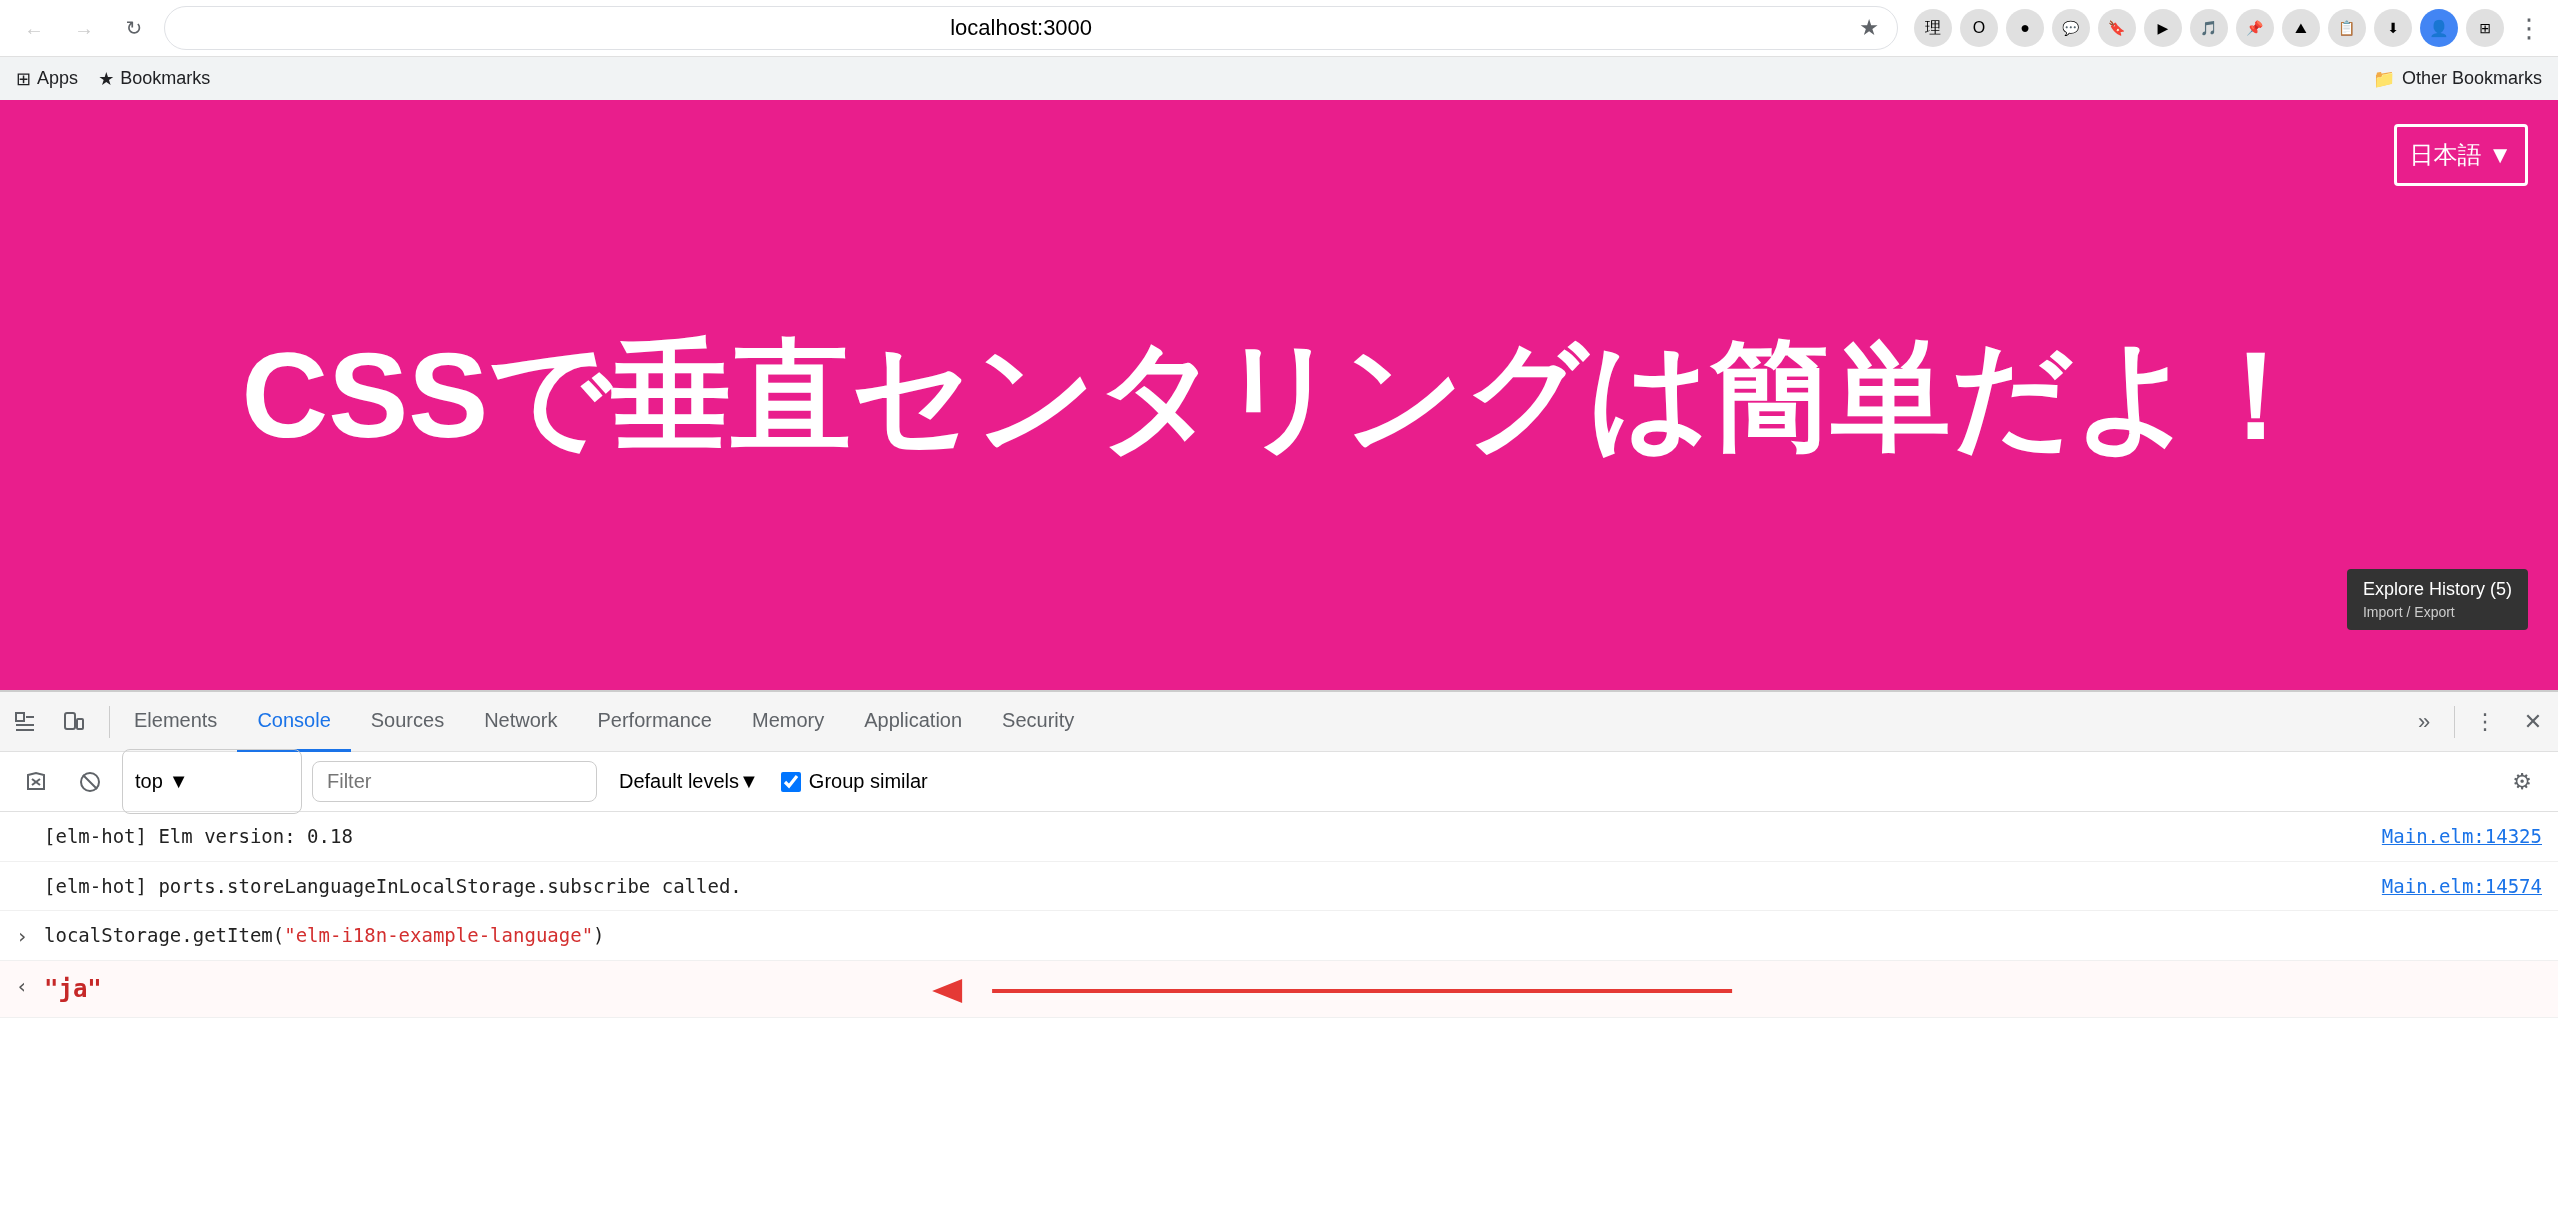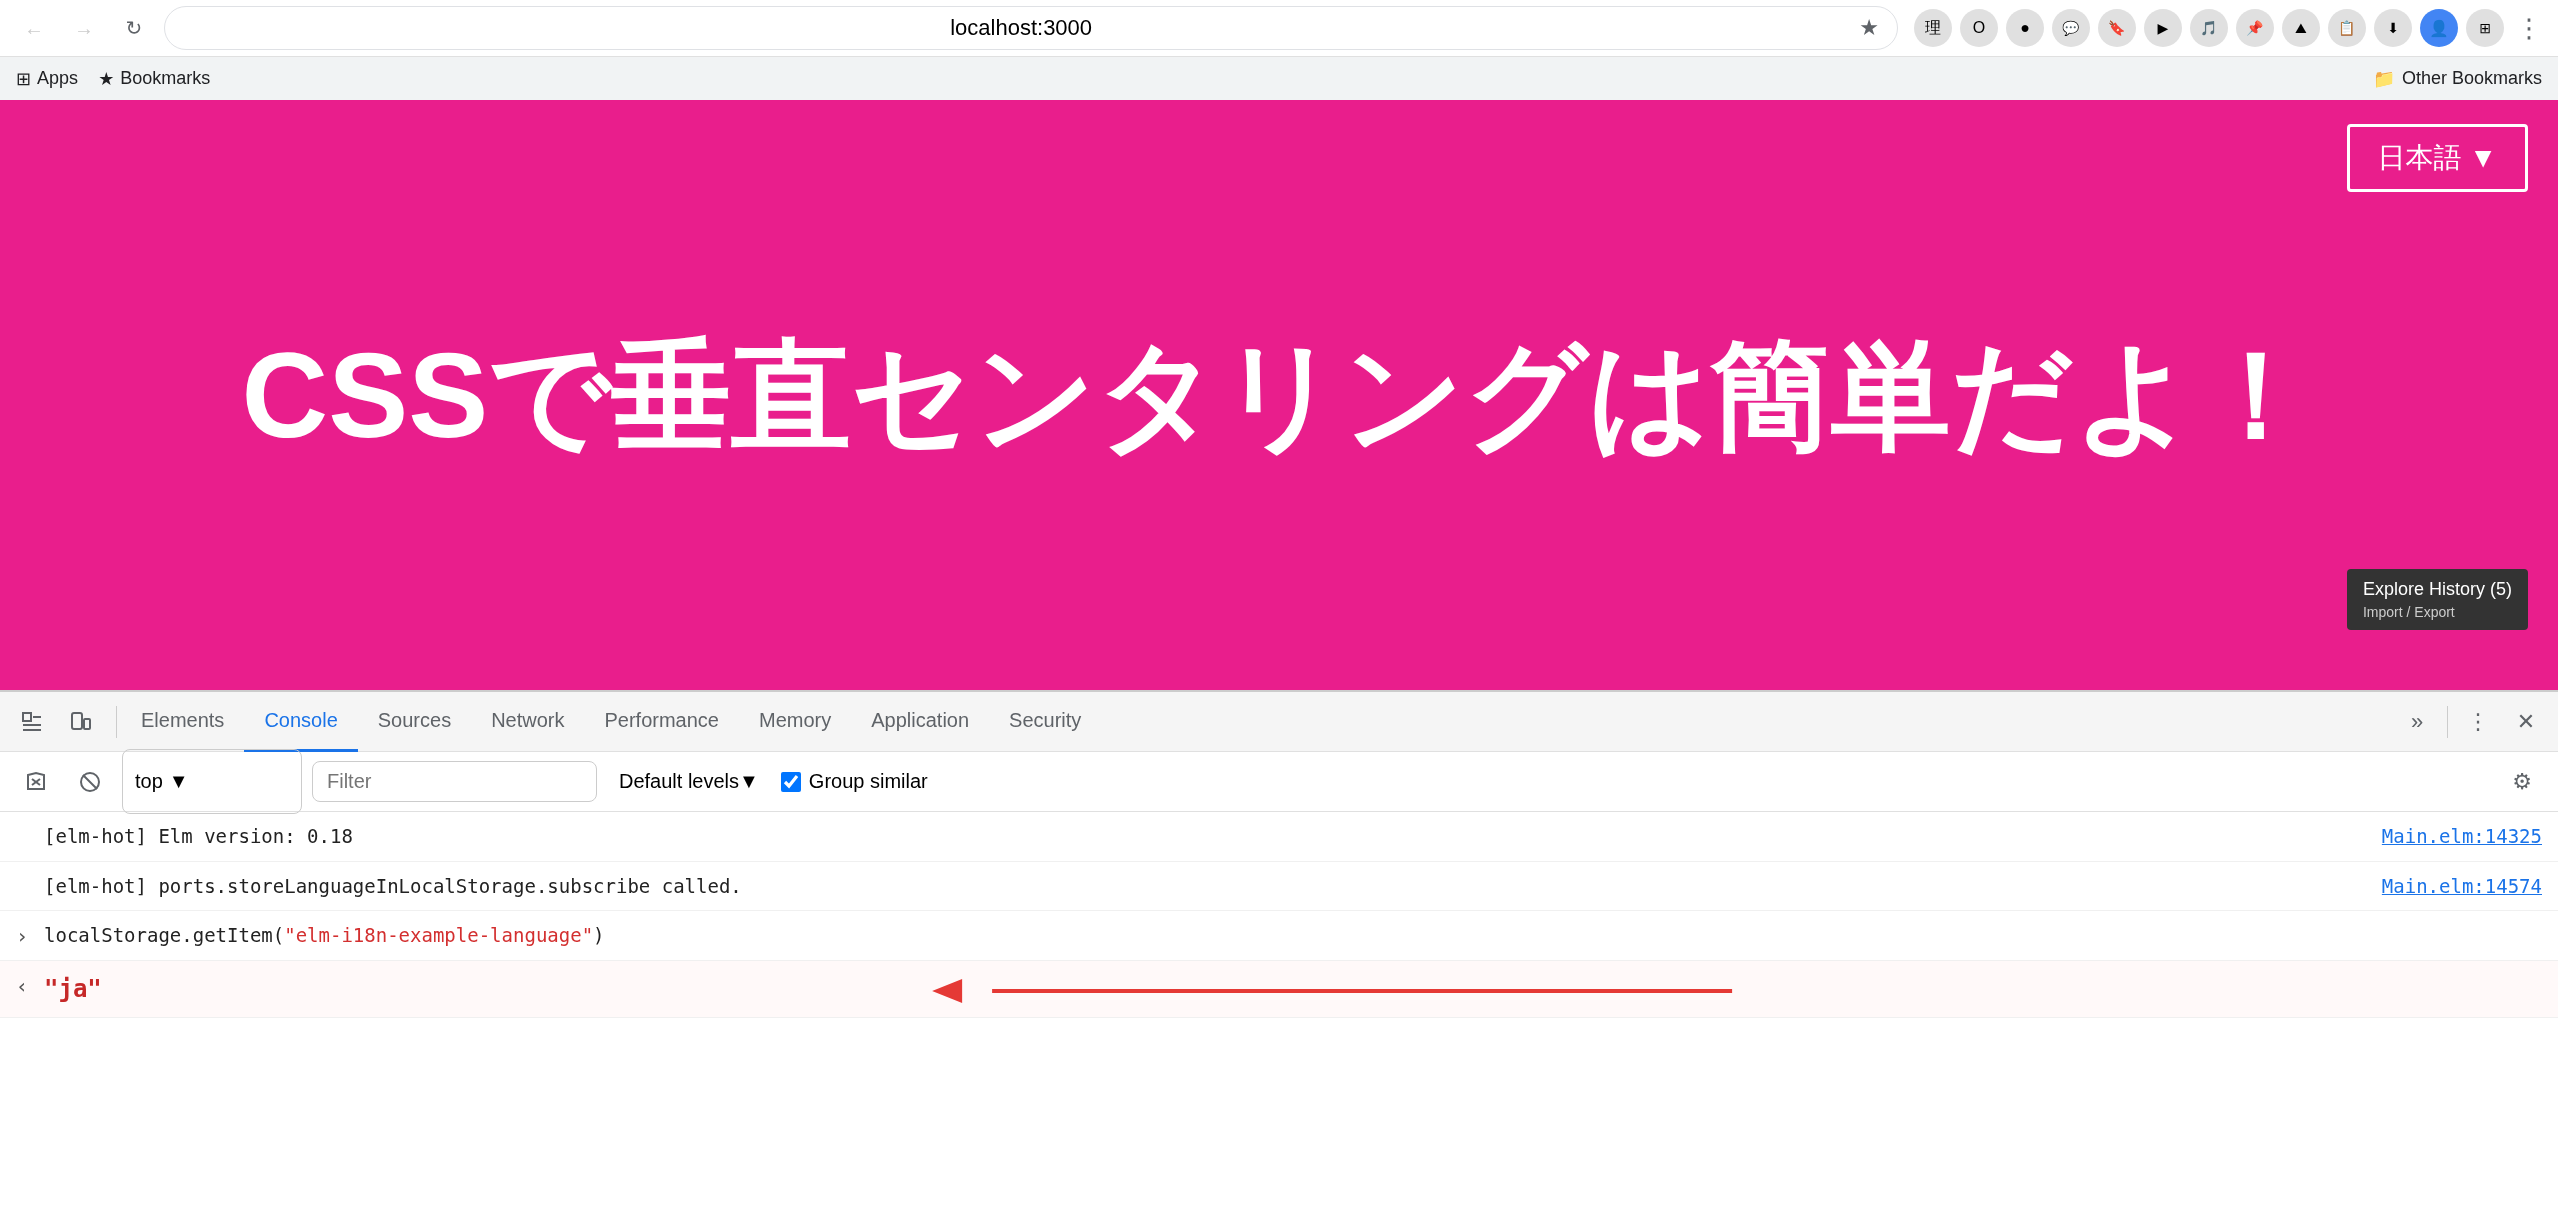--- a/index.html
+++ b/index.html
@@ -79,22 +79,22 @@
       line-height: 1.2;
       text-shadow: none;
     }
     .lang-btn {
       position: absolute;
       top: 24px;
       right: 30px;
       background: transparent;
       border: 3px solid #fff;
       color: #fff;
-      font-size: 28px;
-      padding: 12px 28px;
+      font-size: 24px;
+      padding: 12px 13px;
       cursor: pointer;
       border-radius: 4px;
     }
     .explore-history-tooltip {
       position: absolute;
       bottom: 60px;
       right: 30px;
       background: #333;
       color: #fff;
       font-size: 18px;
@@ -113,21 +113,21 @@
       border-top: 2px solid #ccc;
       height: 430px;
       display: flex;
       flex-direction: column;
     }
     .devtools-tabs {
       display: flex;
       align-items: center;
       height: 60px;
       border-bottom: 1px solid #e0e0e0;
-      padding: 0 10px;
+      padding: 0 3px;
       background: #f5f5f5;
     }
     .devtools-icon-btns {
       display: flex;
       align-items: center;
       gap: 4px;
       margin-right: 10px;
     }
     .devtools-icon-btn {
       width: 44px; height: 44px;

